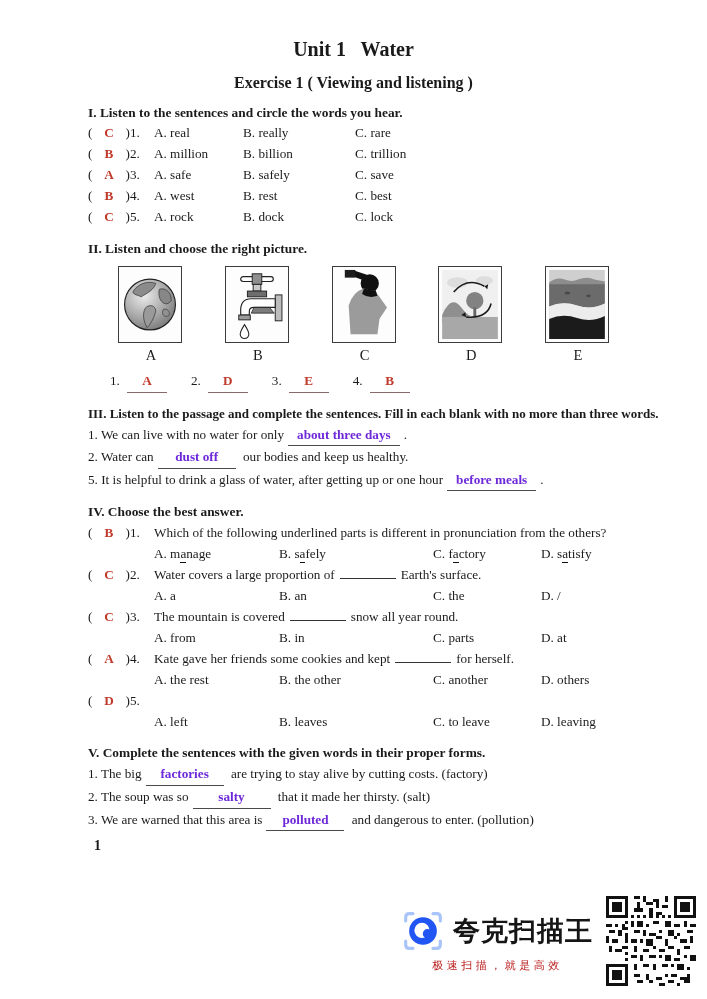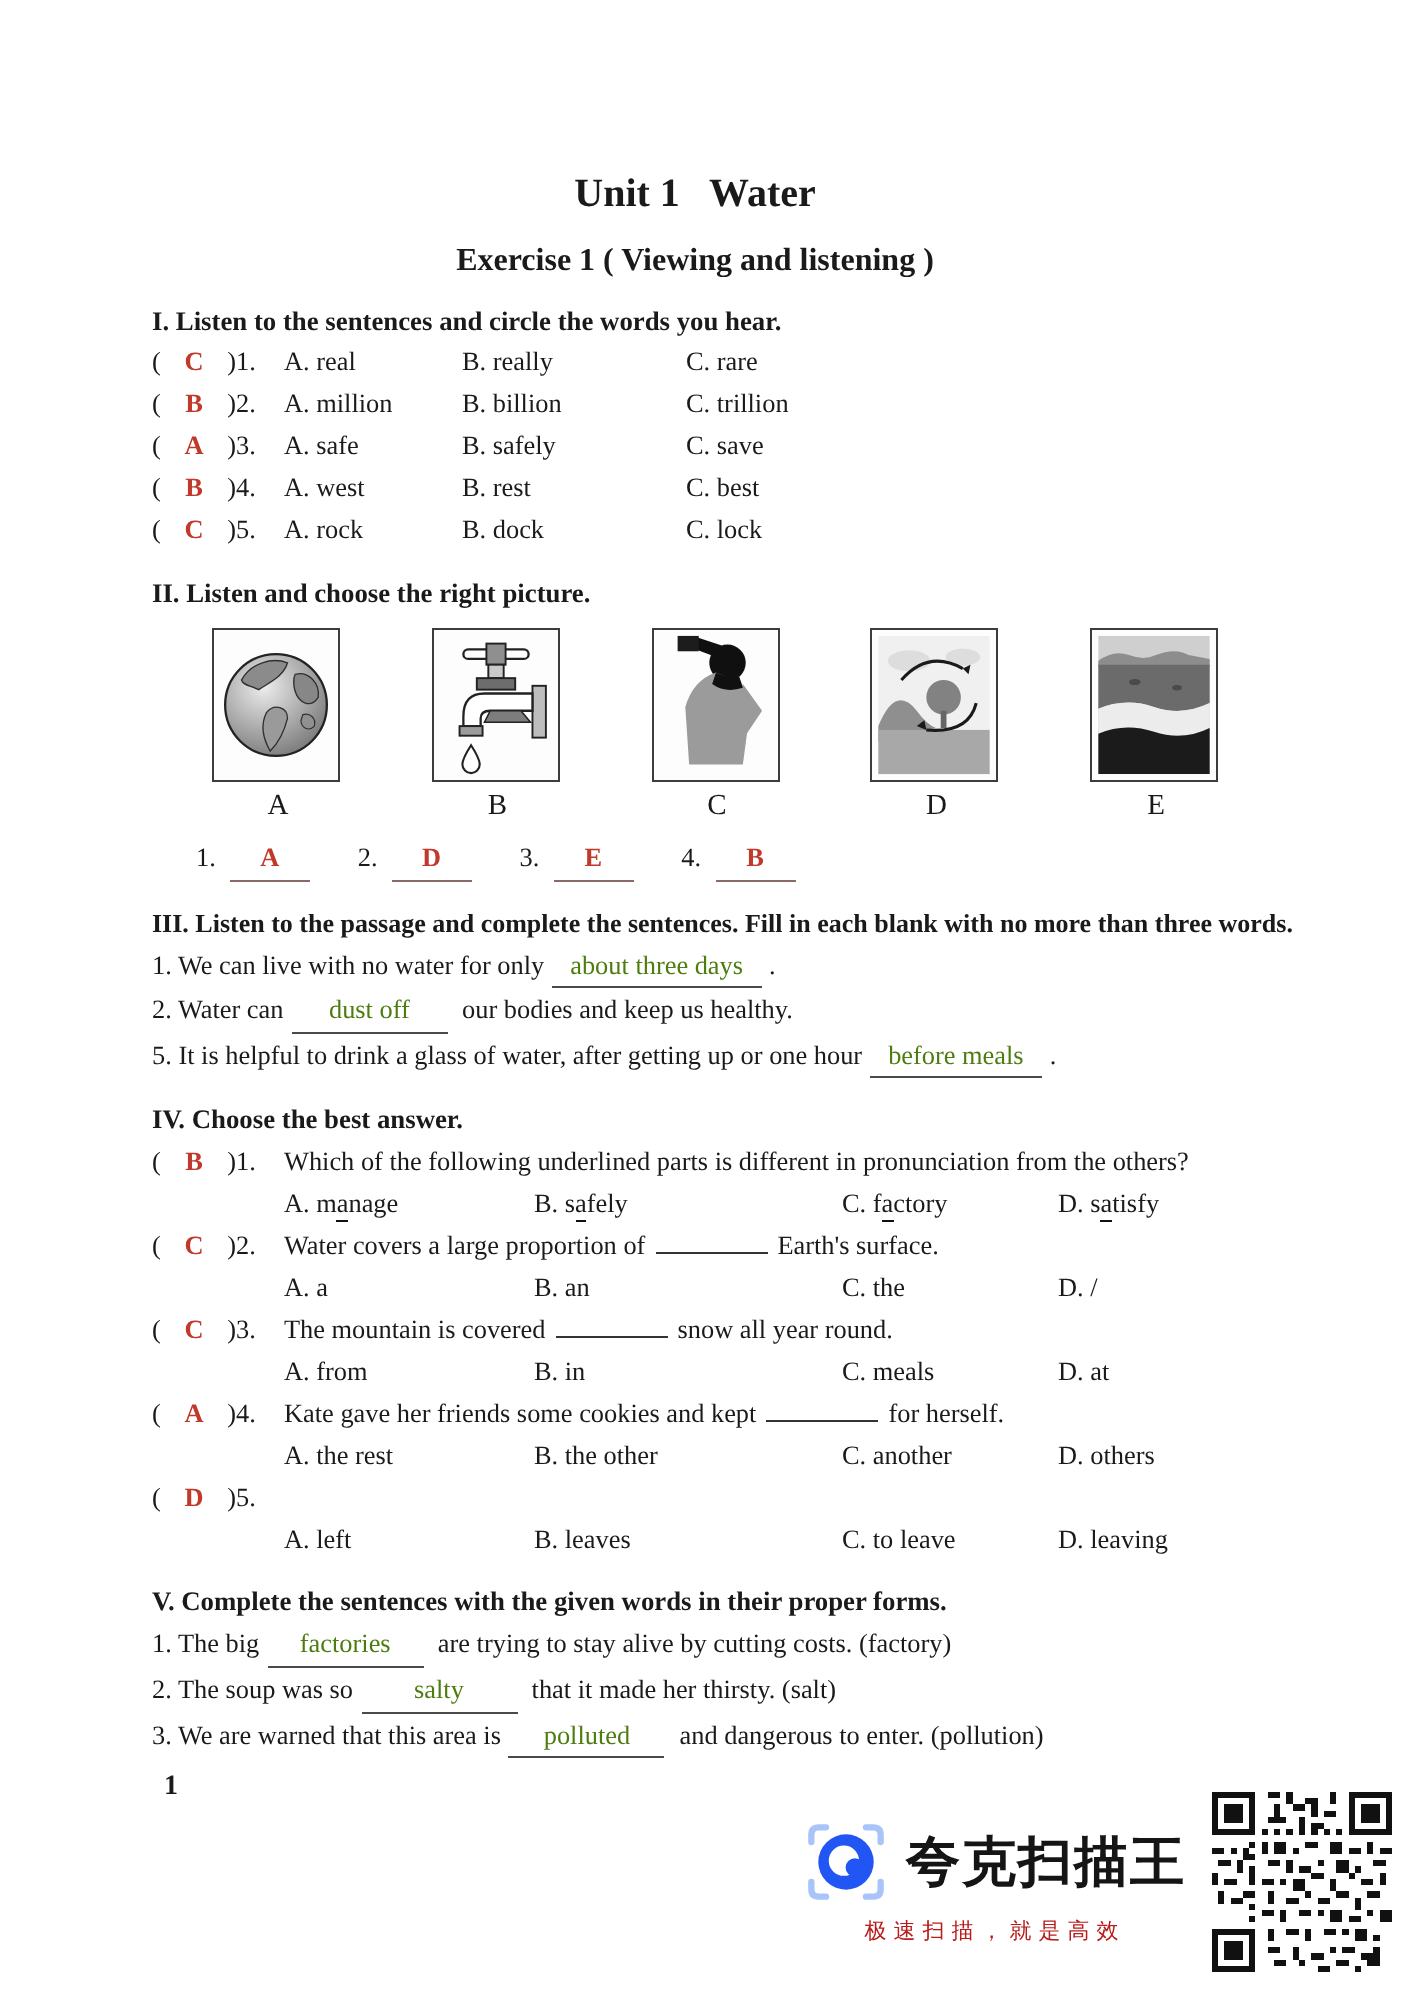--- a/index.html
+++ b/index.html
@@ -3,21 +3,21 @@
 <meta charset="utf-8">
 <style>
   * { box-sizing: border-box; }
   html,body { margin:0; padding:0; background:#e9e9e9; }
   .sheet {
     position:relative; width:707px; height:999px; margin:0 auto;
     background:#fff; overflow:hidden;
     font-family:"Liberation Serif","DejaVu Serif",serif;
     color:#1a1a1a; font-size:13.2px;
   }
-  .content { position:absolute; left:76px; right:34px; top:38px;margin-top:48px; }
+  .content { position:absolute; left:88px; right:34px; top:38px; }
 
   h1.title { font-size:20px; font-weight:bold; text-align:center; margin:0 54px 0 0; white-space:pre; }
   h2.subtitle { font-size:16px; font-weight:bold; text-align:center; margin:13px 54px 0 0; white-space:pre; }
 
   .sec-heading { font-weight:bold; font-size:13.4px; margin-top:11px; line-height:20px; white-space:nowrap; }
 
   
   .s1row { display:grid; grid-template-columns:42px 24px 89px 112px auto; line-height:20.9px; align-items:baseline; }
   .bracket { display:inline-flex; width:42px; justify-content:space-between; align-items:baseline; }
   .bracket .red-letter { color:#c0392b; font-weight:bold; }
@@ -30,21 +30,21 @@
   .figcap { font-size:14.5px; margin-top:4px; }
 
   .ansrow { display:flex; gap:24px; margin:6px 0 0 22px; line-height:22px; align-items:baseline; }
   .ansitem { display:flex; gap:7px; align-items:baseline; }
   .ul-letter { display:inline-block; width:40px; text-align:center; border-bottom:1.4px solid #8a6a66;
                color:#c0392b; font-weight:bold; }
 
   
   .line { line-height:21.6px; white-space:nowrap; }
   .fb { display:inline-block; min-width:78px; text-align:center; border-bottom:1.4px solid #4a4a4a;
-        padding:0 9px; margin:0 4px; color:#4d7c0f; font-weight:normal; }
+        padding:0 9px; margin:0 4px; color:#6d28d9; font-weight:bold; }
 
   
   .qrow { display:flex; line-height:21px; align-items:baseline; white-space:nowrap; }
   .qrow .bracket { flex:0 0 42px; }
   .qnum { flex:0 0 24px; }
   .inline-blank { display:inline-block; width:56px; border-bottom:1.2px solid #333; margin:0 5px; }
   .opts { display:grid; grid-template-columns:125px 154px 108px auto; margin-left:66px; line-height:21px; }
   .uL { border-bottom:1.6px solid #111; padding-bottom:1px; }
 
   .pagenum { font-weight:bold; font-size:14px; margin:7px 0 0 6px; }
@@ -280,21 +280,21 @@
             <span>(</span>
             <span class="red-letter">C</span>
             <span>)</span>
           </span>
         <span class="qnum">3.</span>
         <span><span>The mountain is covered</span><span class="inline-blank"></span><span>snow all year round.</span></span>
       </div>
       <div class="opts">
         <span>A. from</span>
         <span>B. in</span>
-        <span>C. meals</span>
+        <span>C. parts</span>
         <span>D. at</span>
       </div>
     </div>
 
     <div>
       <div class="qrow">
         <span class="bracket">
             <span>(</span>
             <span class="red-letter">A</span>
             <span>)</span>

